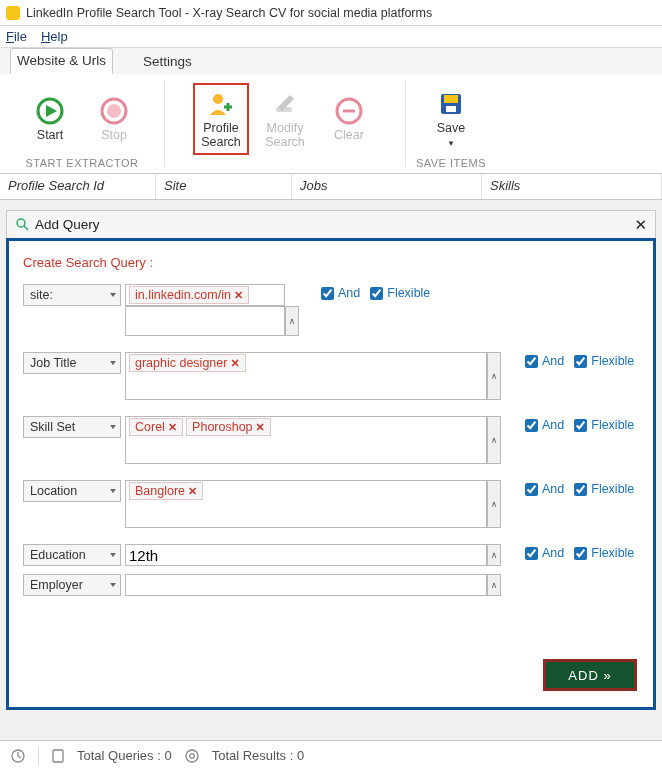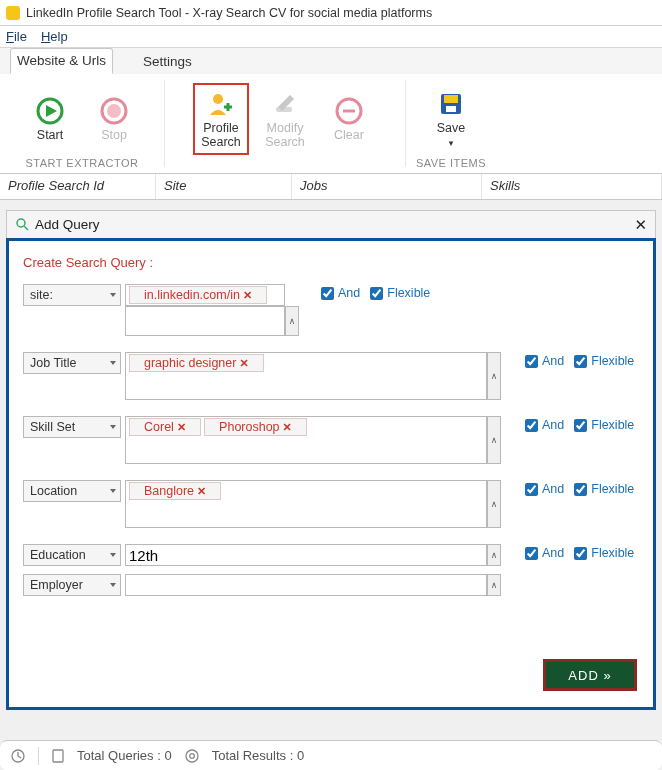--- a/index.html
+++ b/index.html
@@ -48,32 +48,32 @@
 
   .qrow { display: flex; align-items: flex-start; gap: 4px; margin-bottom: 16px; }
   .qrow.tight { margin-bottom: 8px; }
   .qlabel { width: 98px; height: 22px; background: #f5f5f5; border: 1px solid #b8b8b8; font-size: 12.5px; color: #333; display: flex; align-items: center; padding: 0 6px; position: relative; }
   .qlabel::after { content: ""; position: absolute; right: 4px; top: 8px; width: 0; height: 0; border-left: 3px solid transparent; border-right: 3px solid transparent; border-top: 4px solid #666; }
   .qbox { border: 1px solid #b8b8b8; background: #fff; min-height: 22px; display: flex; flex-wrap: wrap; align-items: center; padding: 1px 3px; gap: 3px; }
   .qbox.tall { height: 52px; align-items: flex-start; } 
   .qbox.wide { width: 362px; }
   .qbox.siteW { width: 160px; }
   .qbox input { border:none; outline:none; font-size:15px; height:18px; width: 100%; background:transparent; }
-  .chip { background: #f5f5f5; border: 1px solid #e0c8c8; padding: 1px 14px; font-size: 12.5px; color: #c63a2e; display: inline-flex; align-items: center; gap: 3px; }
+  .chip { background: #f5f5f5; border: 1px solid #e0c8c8; padding: 1px 5px; font-size: 12.5px; color: #c63a2e; display: inline-flex; align-items: center; gap: 3px; }
   .chip-x { color: #c63a2e; font-weight: bold; font-size: 11px; }
   .spin { width: 14px; align-self: stretch; background: #f0f0f0; border: 1px solid #b8b8b8; display:flex; align-items:center; justify-content:center; font-size:9px; color:#666; }
   .opt { display:flex; align-items:center; gap:4px; font-size:12.5px; color:#1a6fb5; }
   .opt input { width:13px; height:13px; accent-color:#1a6fb5; }
   .opts { display:flex; gap:10px; margin-left:8px; padding-top:2px; }
   .opts.rfloat { margin-left: 20px; }
 
   .add-btn { position:absolute; right:16px; bottom:16px; width: 94px; height: 32px; background:#14532d; border:3px solid #8a2a22; color:#fff; font-size:13px; display:flex; align-items:center; justify-content:center; letter-spacing:1px; }
 
   
-  .statusbar { position:absolute; left:0; right:0; bottom:0; height:30px; background:#fff; border-top:1px solid #c8c8c8; display:flex; align-items:center; gap:12px; padding:0 10px; font-size:13px; color:#555;border-radius:7px; }
+  .statusbar { position:absolute; left:0; right:0; bottom:0; height:30px; background:#fff; border-top:1px solid #c8c8c8; display:flex; align-items:center; gap:12px; padding:0 10px; font-size:13px; color:#555; }
   .sb-sep { width:0; height:18px; border-left:1px solid #d8d8d8; }
 </style>
 </head>
 <body>
 
 <div class="titlebar">
   <span class="titlebar-icon"></span>
   <span>LinkedIn Profile Search Tool - X-ray Search CV for social media platforms</span>
 </div>
 

